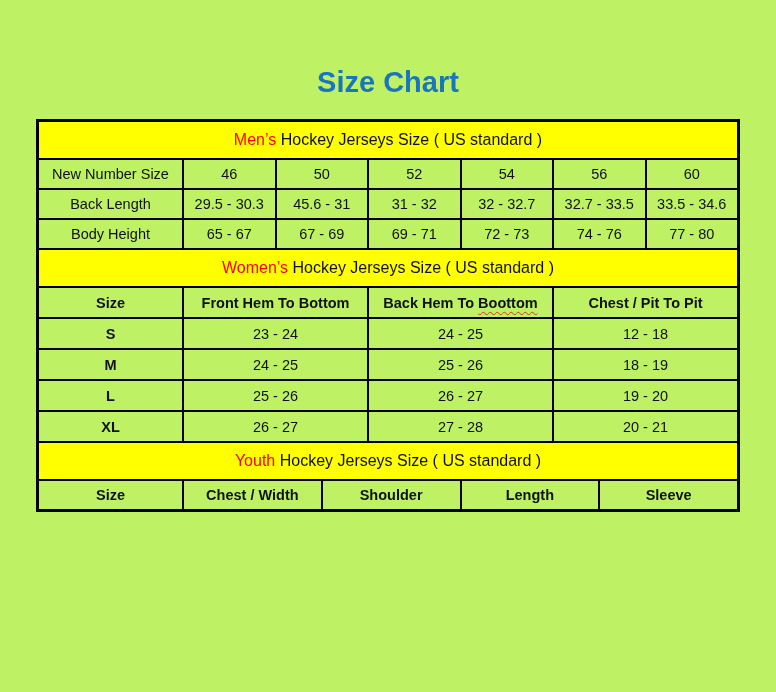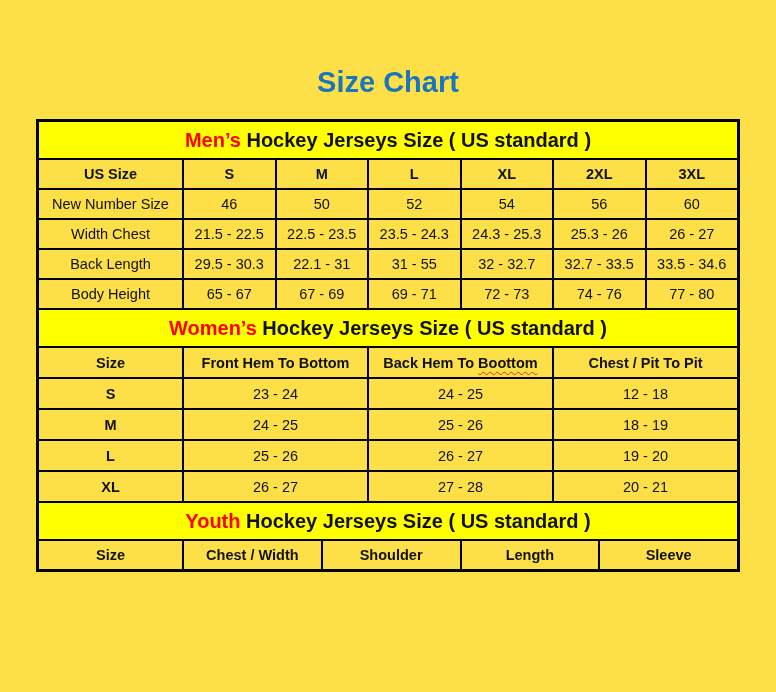--- a/index.html
+++ b/index.html
@@ -1,21 +1,21 @@
 <!DOCTYPE html>
 <html><head>
 <meta charset="utf-8">
 <style>
   html,body { margin:0; padding:0; background:#ffffff; }
   body {
     width:776px; height:692px; overflow:hidden;
     font-family:"Liberation Sans", sans-serif;
     color:#111111;
   }
-  .page { position:relative; width:776px; height:692px; background:#fde047; }
+  .page { position:relative; width:776px; height:692px; background:#bef264; }
   .page-title {
     margin:0; padding-top:66px; padding-bottom:20px;
     text-align:center;
     font-size:29px; font-weight:bold; color:#1B75BC;
   }
   .chart-wrap {
     width:702px; margin:0 auto;
     border:1px solid #000000;
   }
   table.sec {
@@ -26,21 +26,21 @@
     border:2px solid #000000;
     text-align:center; vertical-align:middle;
     padding:1px 2px;
     font-size:14.5px;
     overflow:hidden; white-space:nowrap;
   }
   col.c-label { width:145px; }
   tr.band td {
     background:#FFFF00;
     height:34px;
-    font-size:20px; font-weight:bold;
+    font-size:16px; font-weight:normal;
   }
   tr.band .accent { color:#FF0000; }
   th { font-weight:bold; height:26px; }
   td { font-weight:normal; height:26px; }
   td.lbl-bold { font-weight:bold; }
   .t-women td, .t-women th { height:27px; }
   .t-youth td { height:28px; }
   .misspell {
     text-decoration:underline;
     text-decoration-style:wavy;
@@ -66,51 +66,33 @@
           <col>
           <col>
           <col>
           <col>
         </colgroup>
       <tbody>
           <tr class="band">
         <td colspan="7"><span class="accent">Men’s</span><span> Hockey Jerseys Size ( US standard )</span></td>
       </tr>
       <tr>
-        <th>US Size</th>
-        <th>S</th>
-        <th>M</th>
-        <th>L</th>
-        <th>XL</th>
-        <th>2XL</th>
-        <th>3XL</th>
-      </tr>
-      <tr>
         <td>New Number Size</td>
         <td>46</td>
         <td>50</td>
         <td>52</td>
         <td>54</td>
         <td>56</td>
         <td>60</td>
       </tr>
       <tr>
-        <td>Width Chest</td>
-        <td>21.5 - 22.5</td>
-        <td>22.5 - 23.5</td>
-        <td>23.5 - 24.3</td>
-        <td>24.3 - 25.3</td>
-        <td>25.3 - 26</td>
-        <td>26 - 27</td>
-      </tr>
-      <tr>
         <td>Back Length</td>
         <td>29.5 - 30.3</td>
-        <td>22.1 - 31</td>
-        <td>31 - 55</td>
+        <td>45.6 - 31</td>
+        <td>31 - 32</td>
         <td>32 - 32.7</td>
         <td>32.7 - 33.5</td>
         <td>33.5 - 34.6</td>
       </tr>
       <tr>
         <td>Body Height</td>
         <td>65 - 67</td>
         <td>67 - 69</td>
         <td>69 - 71</td>
         <td>72 - 73</td>

